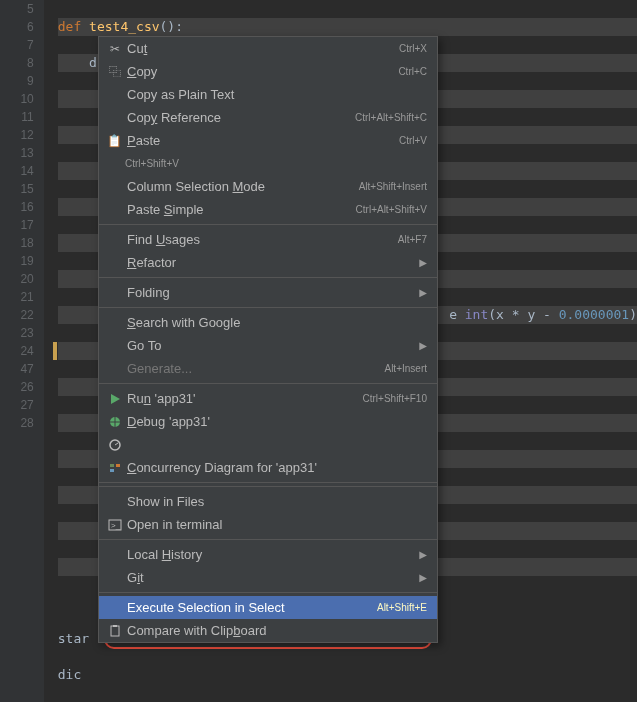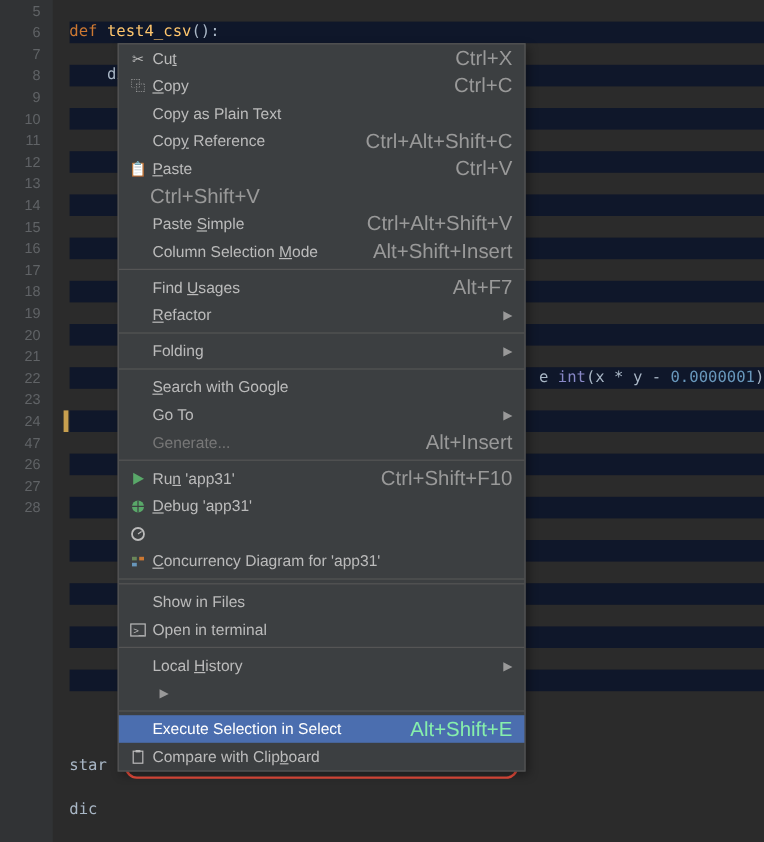--- a/index.html
+++ b/index.html
@@ -1,34 +1,34 @@
 <!DOCTYPE html>
 <html><head>
 <meta charset="utf-8">
 <style>
 *{margin:0;padding:0;box-sizing:border-box}
 body{background:#2b2b2b;font-family:"Segoe UI",Arial,sans-serif;font-size:13px;color:#a9b7c6;width:637px;height:702px;overflow:hidden;position:relative}
 .editor{display:flex}
 .gutter{width:45px;background:#313335;text-align:right;padding-right:10px;color:#606366;line-height:18px;font-size:12px;padding-top:0}
 .gutter .ln{height:18px}
 .code{flex:1;padding-left:14px;line-height:18px;font-family:Consolas,monospace;font-size:13px;white-space:pre}
-.sel{background:#0f172a}
+.sel{background:#404040}
 .kw{color:#cc7832}
 .fn{color:#ffc66d}
 .bi{color:#8888c6}
 .num{color:#6897bb}
 .ctx-menu{position:absolute;left:98px;top:36px;width:340px;background:#3c3f41;border:1px solid #555;box-shadow:3px 3px 8px rgba(0,0,0,.4);z-index:10}
 .ctx-menu .item{display:flex;align-items:center;height:23px;padding:0 10px 0 6px;color:#bbb;cursor:default}
 .ctx-menu .item.hl{background:#4b6eaf;color:#fff}
 .ctx-menu .item.disabled{color:#777}
 .ctx-menu .sep{height:1px;background:#555;margin:3px 0}
 .ctx-menu .ic{width:20px;display:inline-flex;justify-content:center;font-size:12px}
 .ctx-menu .lbl{flex:1;padding-left:2px}
-.ctx-menu .sc{color:#999;font-size:17px}
-.ctx-menu .item.hl .sc{color:#86efac}
+.ctx-menu .sc{color:#999;font-size:10px}
+.ctx-menu .item.hl .sc{color:#fef9c3}
 .ctx-menu .arw{color:#999;font-size:10px;margin-left:8px}
 .ctx-menu .u{text-decoration:underline}
 .ring{position:absolute;border:2px solid #e74c3c;border-radius:10px;pointer-events:none}
 .cutline{position:absolute;left:53px;top:342px;width:4px;height:18px;background:#c8a04f}
 </style>
 </head>
 <body>
 
 <div class="editor">
   <div class="gutter" id="gutter">
@@ -110,27 +110,27 @@
       <span class="ic">📋</span>
       <span class="lbl"><span class="u">P</span>aste</span>
       <span class="sc">Ctrl+V</span>
     </div>
     <div class="item">
       <span class="ic"></span>
       <span class="sc">Ctrl+Shift+V</span>
     </div>
     <div class="item">
       <span class="ic"></span>
+      <span class="lbl">Column Selection <span class="u">M</span>ode</span>
+      <span class="sc">Alt+Shift+Insert</span>
+    </div>
+    <div class="item">
+      <span class="ic"></span>
       <span class="lbl">Paste <span class="u">S</span>imple</span>
       <span class="sc">Ctrl+Alt+Shift+V</span>
-    </div>
-    <div class="item">
-      <span class="ic"></span>
-      <span class="lbl">Column Selection <span class="u">M</span>ode</span>
-      <span class="sc">Alt+Shift+Insert</span>
     </div>
     <div class="sep"></div>
     <div class="item">
       <span class="ic"></span>
       <span class="lbl">Find <span class="u">U</span>sages</span>
       <span class="sc">Alt+F7</span>
     </div>
     <div class="item">
       <span class="ic"></span>
       <span class="lbl"><span class="u">R</span>efactor</span>
@@ -211,20 +211,21 @@
       <span class="lbl">Open in terminal</span>
     </div>
     <div class="sep"></div>
     <div class="item">
       <span class="ic"></span>
       <span class="lbl">Local <span class="u">H</span>istory</span>
       <span class="arw">▶</span>
     </div>
     <div class="item">
       <span class="ic"></span>
+      <span class="lbl">G<span class="u">i</span>t</span>
       <span class="arw">▶</span>
     </div>
     <div class="sep"></div>
     <div class="item hl">
       <span class="ic"></span>
       <span class="lbl">Execute Selection in Select</span>
       <span class="sc">Alt+Shift+E</span>
     </div>
     <div class="item">
       <span class="ic">

